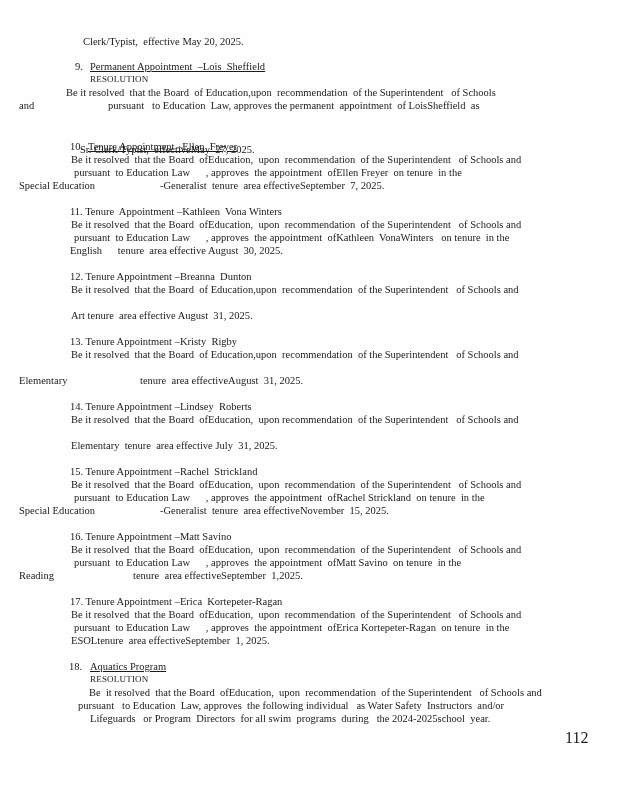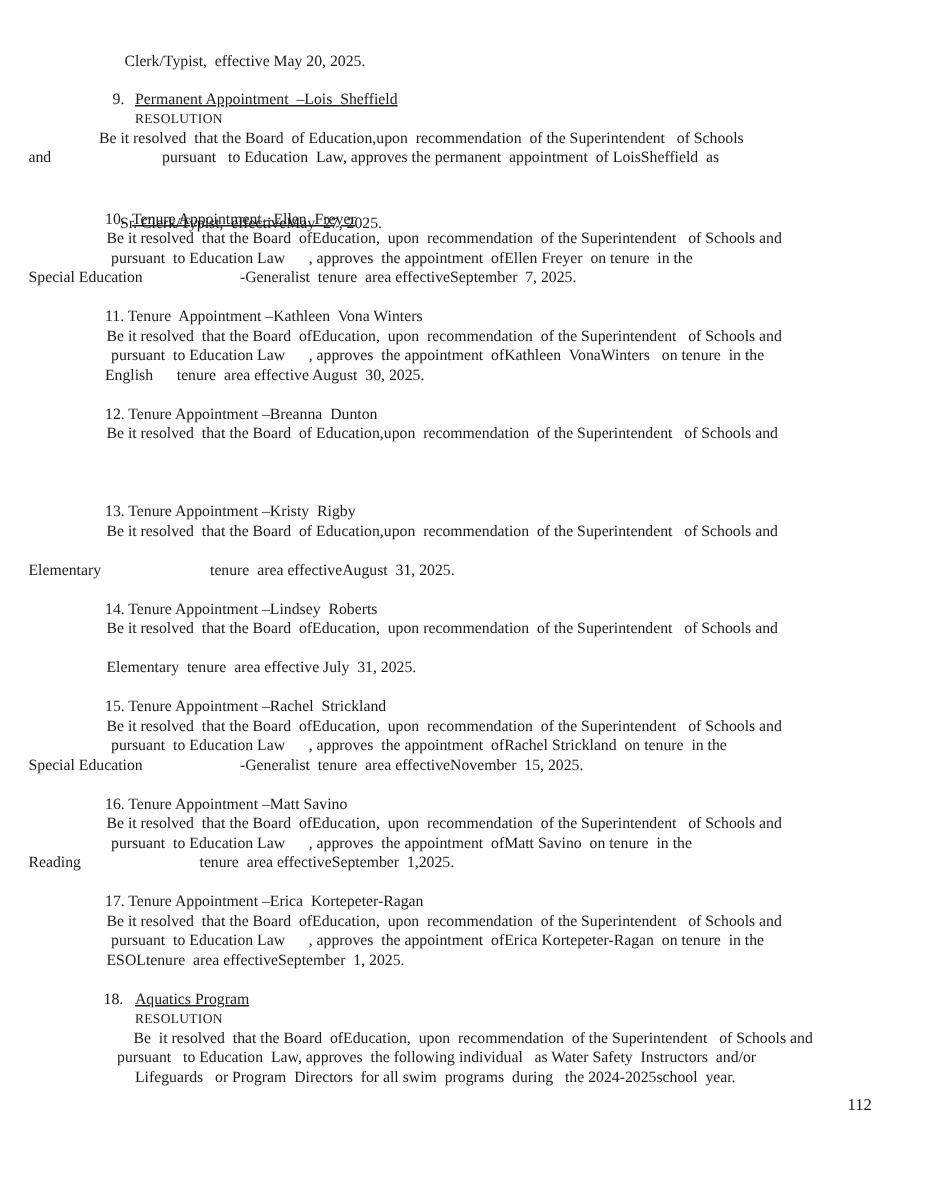--- a/index.html
+++ b/index.html
@@ -31,21 +31,21 @@
   .u{ text-decoration:underline; }
   .resolution{
     font-size:9px;
     letter-spacing:0.2px;
     font-weight:500;
   }
   .pagenum{
     position:absolute;
     left:565px;
     top:731px;
-    font-size:11px;
+    font-size:16px;
     line-height:13px;
   }
 </style>
 </head>
 <body>
 
 <div class="page">
   <div class="pagenum">112</div>
 <div class="line" style="top: 35px;">
       <span class="seg" style="left: 83px;">Clerk/Typist,  effective May 20, 2025.</span>
@@ -91,20 +91,23 @@
       <span class="seg" style="left: 74px;">pursuant  to Education Law      , approves  the appointment  ofKathleen  VonaWinters   on tenure  in the</span>
     </div>
     <div class="line" style="top: 244px;">
       <span class="seg" style="left: 70px;">English      tenure  area effective August  30, 2025.</span>
     </div>
     <div class="line" style="top: 270px;">
       <span class="seg" style="left: 70px;">12. Tenure Appointment –Breanna  Dunton</span>
     </div>
     <div class="line" style="top: 283px;">
       <span class="seg" style="left: 71px;">Be it resolved  that the Board  of Education,upon  recommendation  of the Superintendent   of Schools and</span>
+    </div>
+    <div class="line" style="top: 309px;">
+      <span class="seg" style="left: 71px;">Art tenure  area effective August  31, 2025.</span>
     </div>
     <div class="line" style="top: 335px;">
       <span class="seg" style="left: 70px;">13. Tenure Appointment –Kristy  Rigby</span>
     </div>
     <div class="line" style="top: 348px;">
       <span class="seg" style="left: 71px;">Be it resolved  that the Board  of Education,upon  recommendation  of the Superintendent   of Schools and</span>
     </div>
     <div class="line" style="top: 374px;">
       <span class="seg" style="left: 19px;">Elementary</span>
       <span class="seg" style="left: 140px;">tenure  area effectiveAugust  31, 2025.</span>

